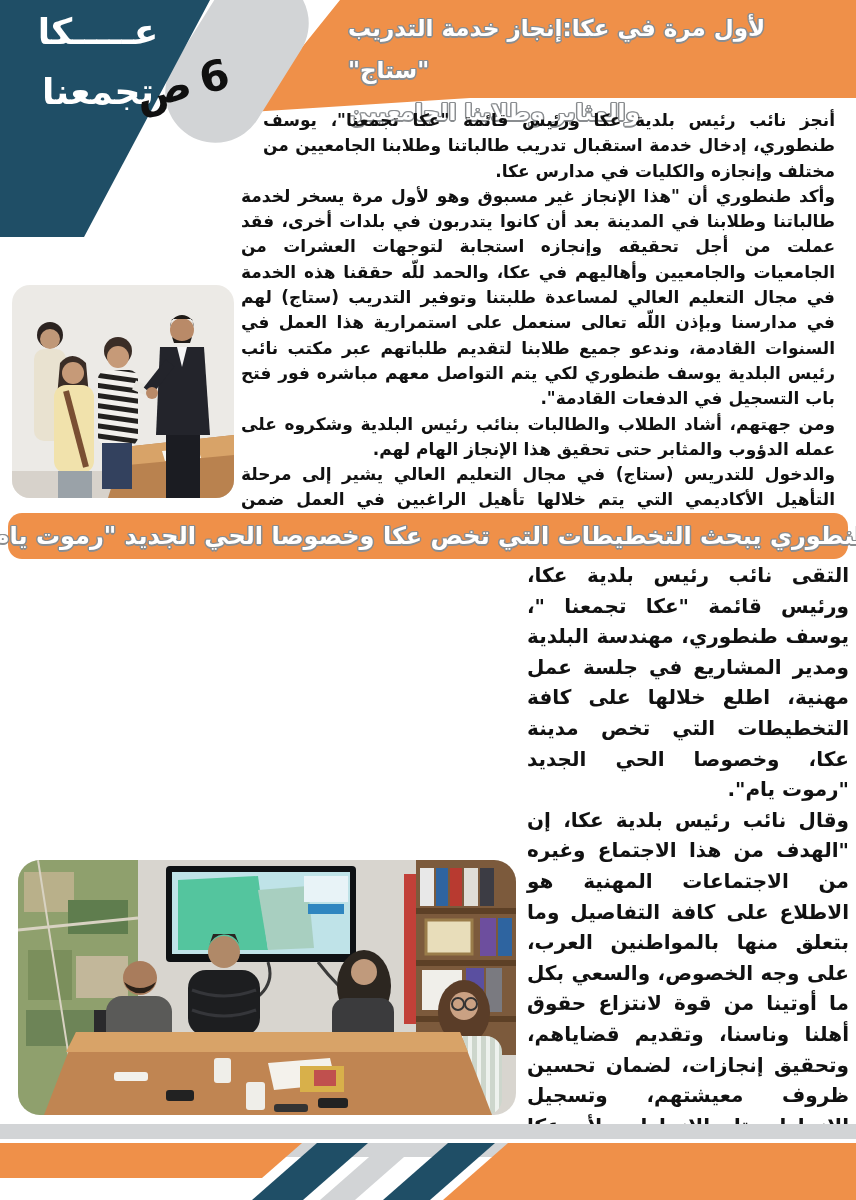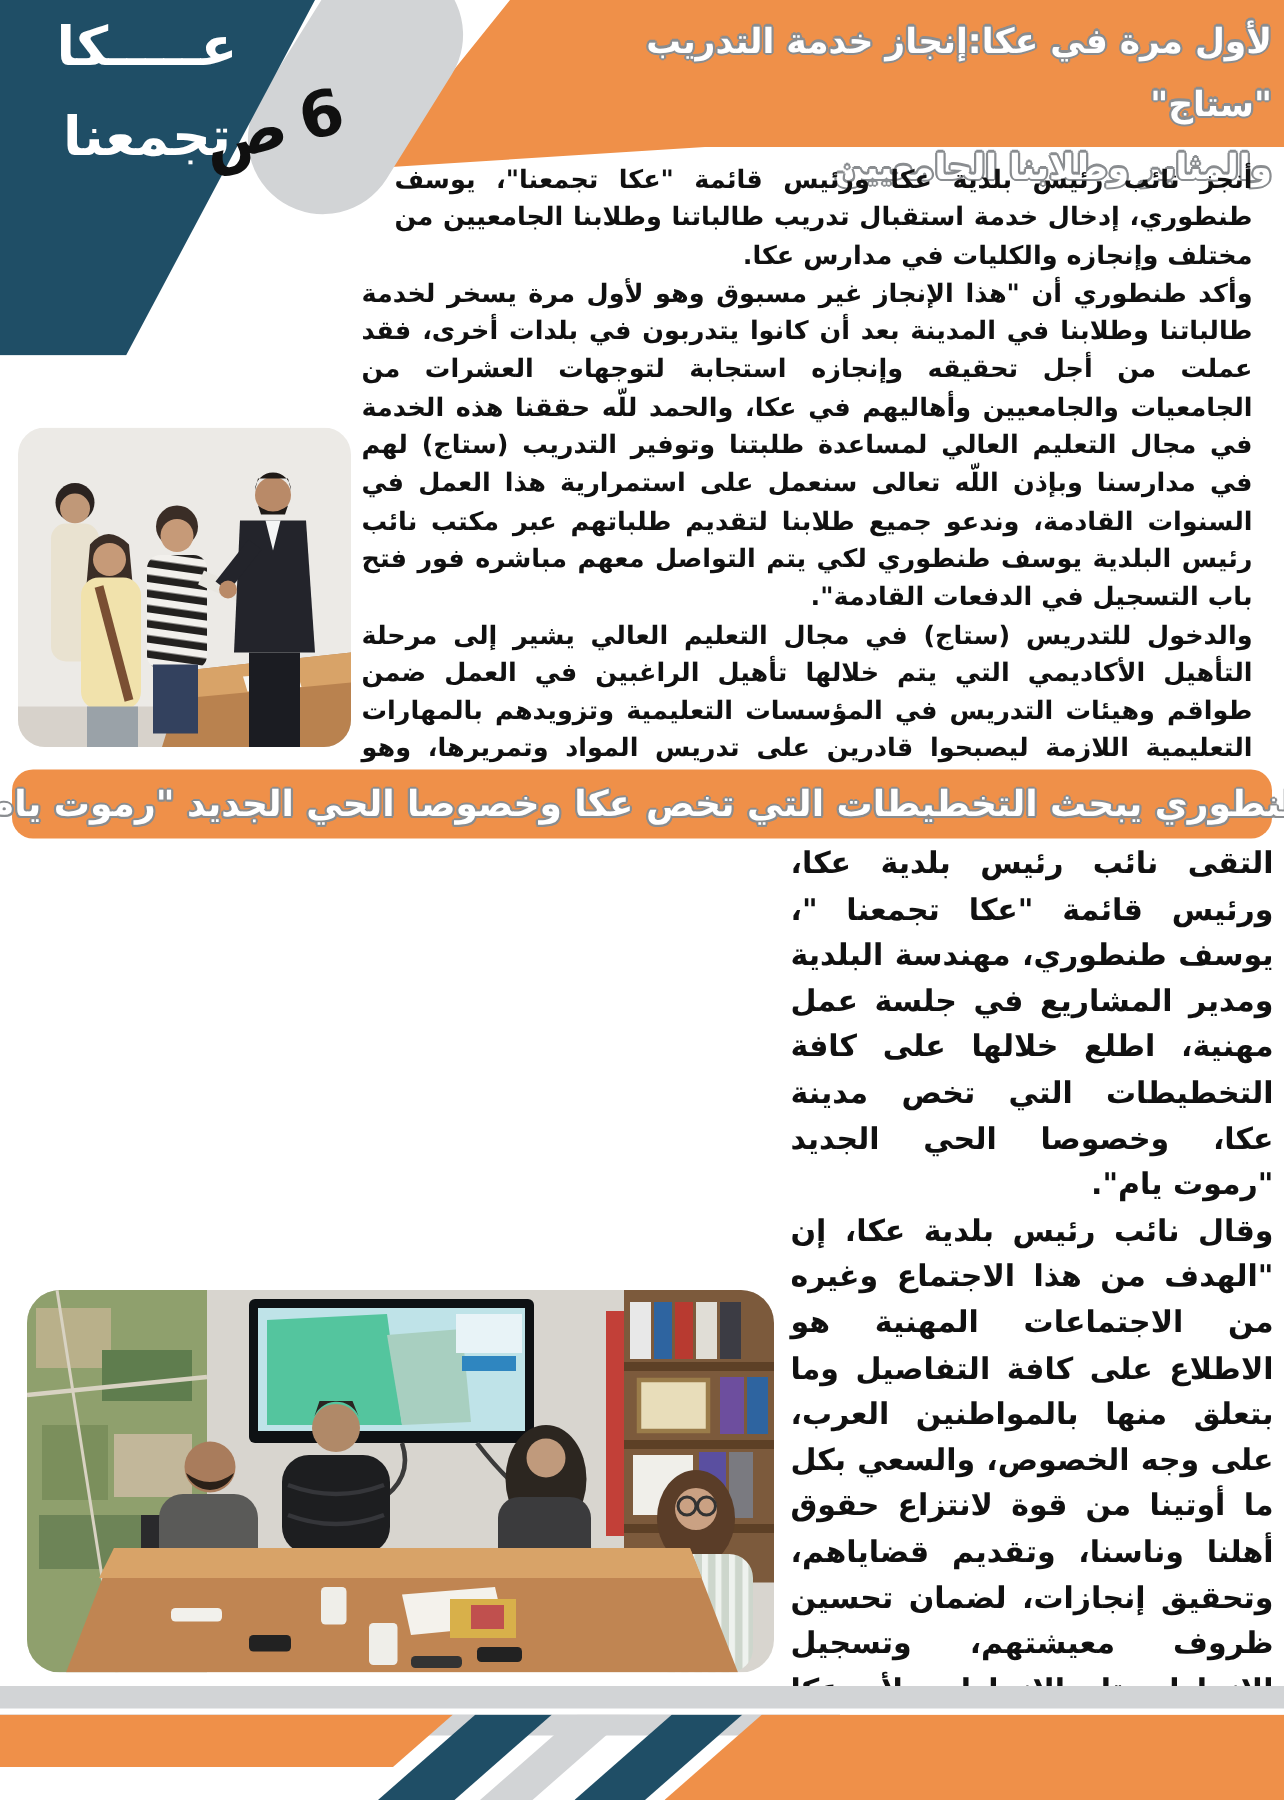--- a/index.html
+++ b/index.html
@@ -24,21 +24,21 @@
   }
   .ps6{
     position:absolute;left:134px;top:60px;display:flex;gap:10px;align-items:flex-end;
     transform:rotate(-14deg);font-weight:bold;font-size:42px;color:#101010;
   }
   .orange-banner{
     position:absolute;left:0;top:0;width:856px;height:120px;background:#ef9049;
     clip-path:polygon(340px 0,856px 0,856px 98px,470px 98px,250px 112px);
   }
   .headline1{
-    position:absolute;right:8px;top:7px;width:500px;text-align:right;direction:rtl;
+    position:absolute;right:8px;top:7px;width:500px;text-align:left;direction:rtl;
     color:#fff;font-weight:bold;font-size:23px;line-height:42px;
     text-shadow:-1.5px 0 #8a8d90,1.5px 0 #8a8d90,0 -1.5px #8a8d90,0 1.5px #8a8d90,
                  1px 1px #8a8d90,-1px -1px #8a8d90,1px -1px #8a8d90,-1px 1px #8a8d90;
   }
   
   .article{direction:rtl;text-align:justify;color:#111;font-weight:bold;position:absolute;overflow:hidden;}
   .article p{margin:0;}
   .a1{left:183px;top:108px;width:652px;height:404px;font-size:17px;line-height:25.3px;}
   .a2{left:13px;top:560px;width:836px;height:580px;font-size:20px;line-height:30.6px;}
   .sp-wedge{float:left;width:80px;height:52px;}
@@ -87,20 +87,21 @@
   <div class="headline1">
     <div>لأول مرة في عكا:إنجاز خدمة التدريب "ستاج"</div>
     <div>والمثابر وطلابنا الجامعيين</div>
   </div>
 
   <div class="article a1">
     <div class="sp-wedge"></div>
     <div class="sp-photo1"></div>
     <p>أنجز نائب رئيس بلدية عكا ورئيس قائمة "عكا تجمعنا"، يوسف طنطوري، إدخال خدمة استقبال تدريب طالباتنا وطلابنا الجامعيين من مختلف وإنجازه والكليات في مدارس عكا.</p>
     <p>وأكد طنطوري أن "هذا الإنجاز غير مسبوق وهو لأول مرة يسخر لخدمة طالباتنا وطلابنا في المدينة بعد أن كانوا يتدربون في بلدات أخرى، فقد عملت من أجل تحقيقه وإنجازه استجابة لتوجهات العشرات من الجامعيات والجامعيين وأهاليهم في عكا، والحمد للّه حققنا هذه الخدمة في مجال التعليم العالي لمساعدة طلبتنا وتوفير التدريب (ستاج) لهم في مدارسنا وبإذن اللّه تعالى سنعمل على استمرارية هذا العمل في السنوات القادمة، وندعو جميع طلابنا لتقديم طلباتهم عبر مكتب نائب رئيس البلدية يوسف طنطوري لكي يتم التواصل معهم مباشره فور فتح باب التسجيل في الدفعات القادمة".</p>
+    <p>ومن جهتهم، أشاد الطلاب والطالبات بنائب رئيس البلدية وشكروه على عمله الدؤوب والمثابر حتى تحقيق هذا الإنجاز الهام لهم.</p>
     <p>والدخول للتدريس (ستاج) في مجال التعليم العالي يشير إلى مرحلة التأهيل الأكاديمي التي يتم خلالها تأهيل الراغبين في العمل ضمن طواقم وهيئات التدريس في المؤسسات التعليمية وتزويدهم بالمهارات التعليمية اللازمة ليصبحوا قادرين على تدريس المواد وتمريرها، وهو يسمى كذلك "مرحلة التأهيل للتدريس"</p>
   </div>
 
   <div class="photo photo1">
     <svg width="222" height="213" viewBox="0 0 222 213">
       <defs>
         <pattern id="p1stripe" width="10" height="10" patternUnits="userSpaceOnUse" patternTransform="rotate(8)">
           <rect width="10" height="10" fill="#f2f0ec"></rect>
             <rect y="5" width="10" height="5" fill="#23211f"></rect>
         </pattern>

